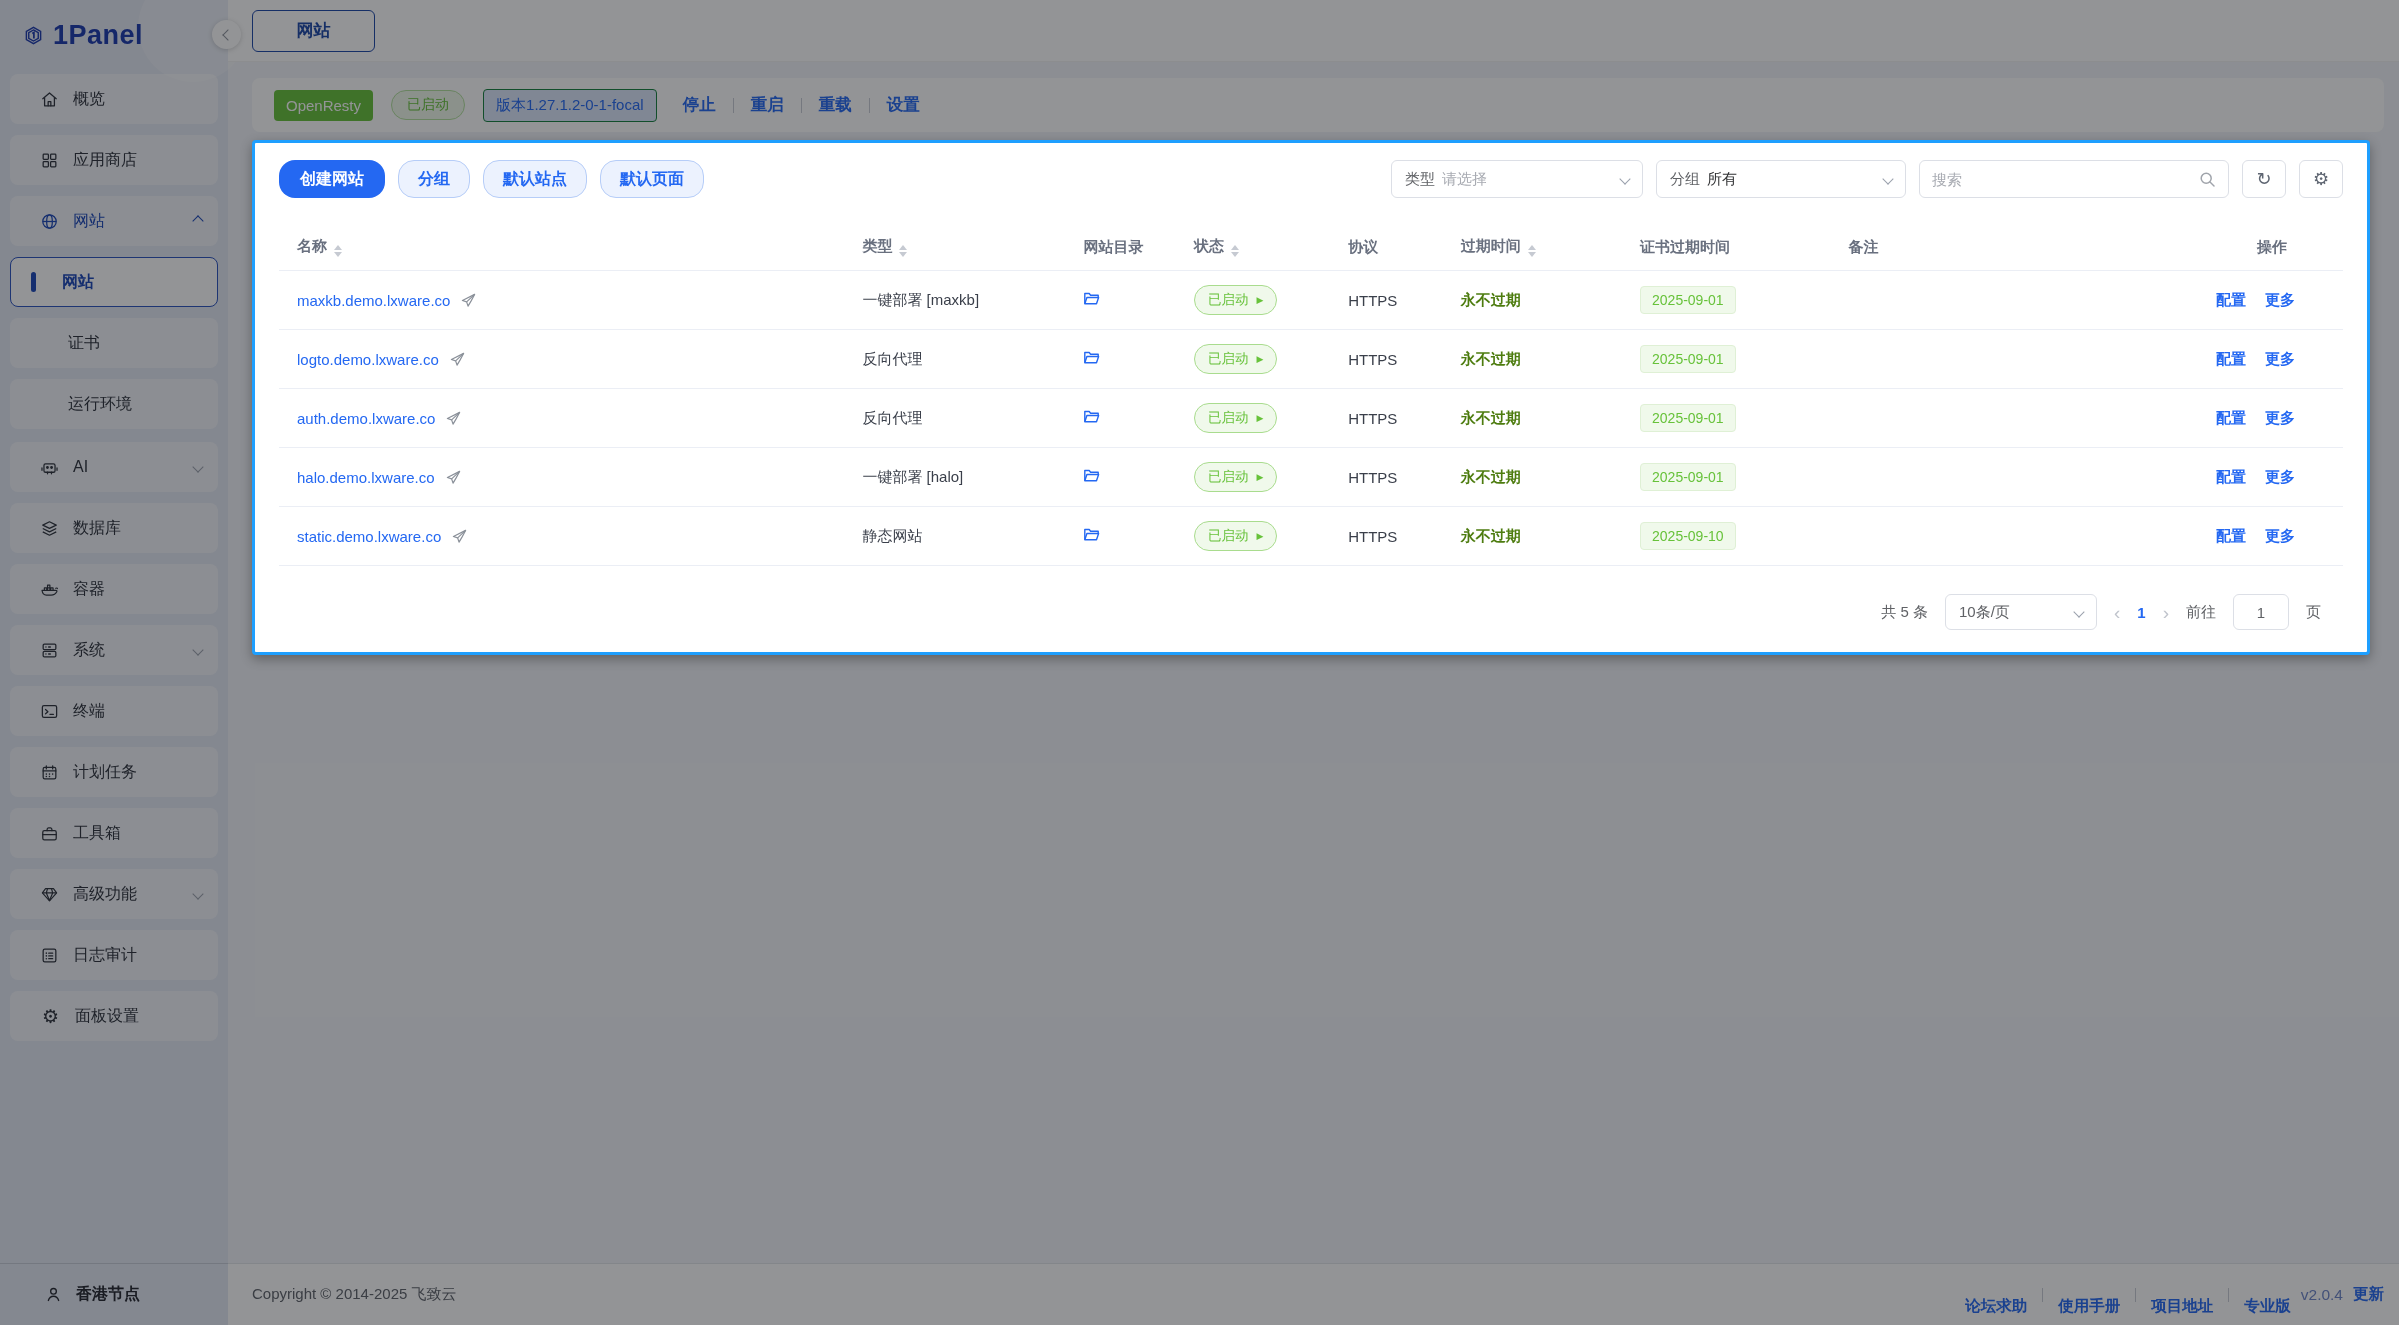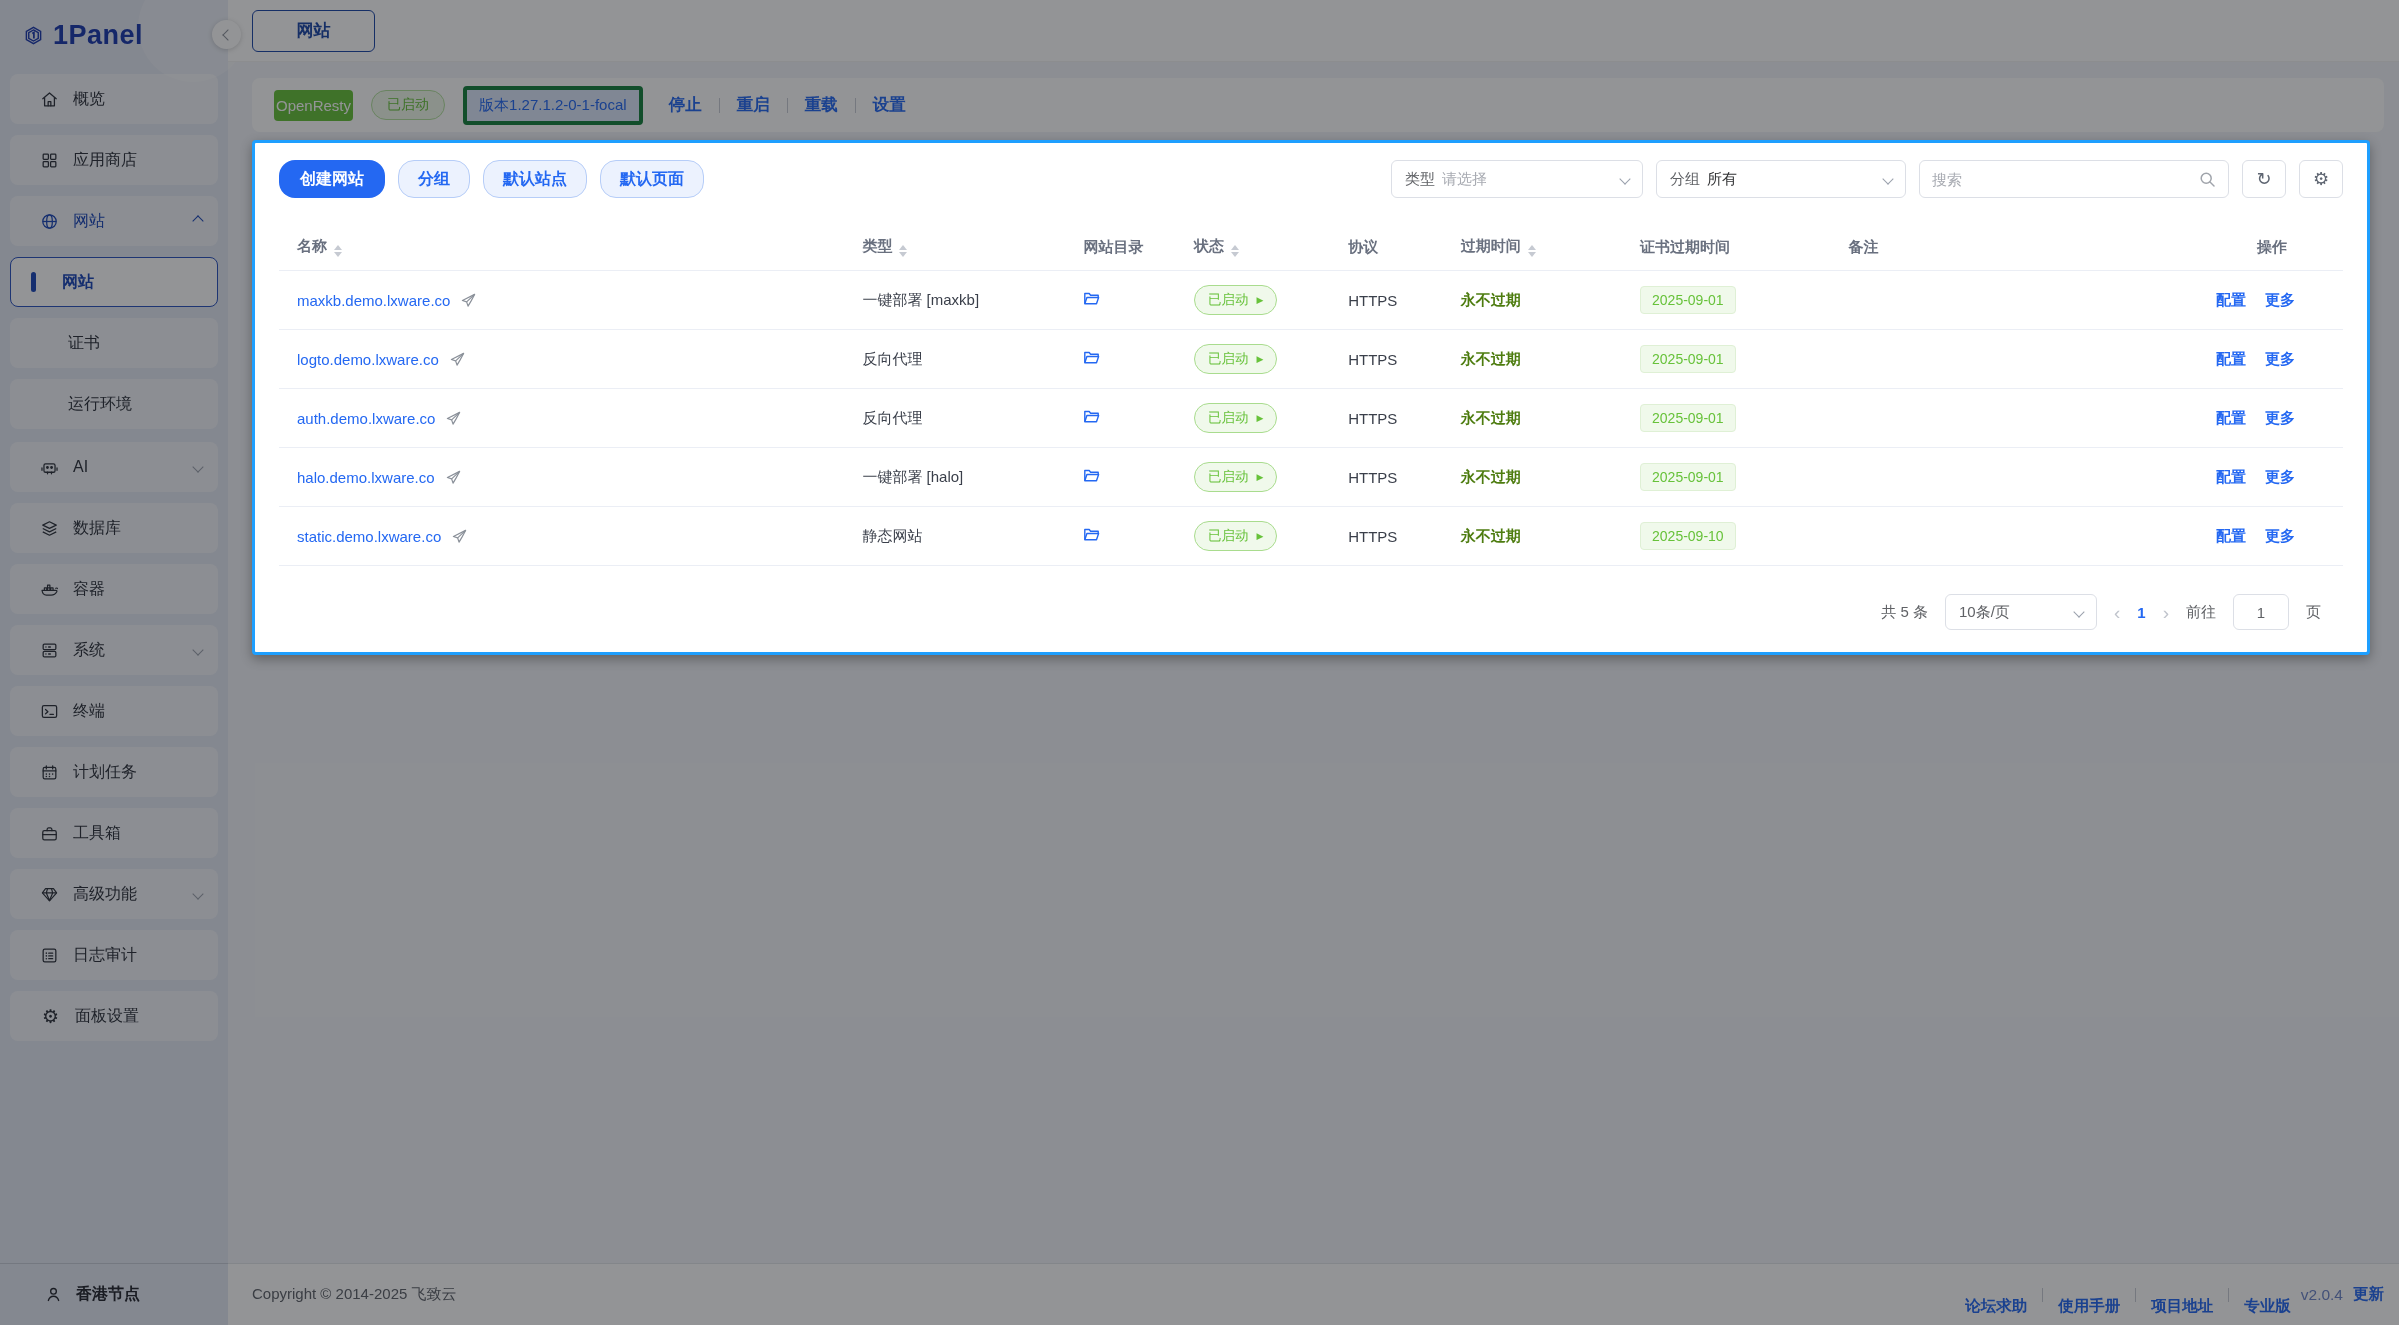--- a/index.html
+++ b/index.html
@@ -44,24 +44,24 @@
 
   
   .main { flex:1; display:flex; flex-direction:column; position:relative; }
   .tabbar { height:62px; background:#fff; display:flex; align-items:center;
       padding-left:24px; border-bottom:1px solid rgba(0,0,0,.05); }
   .tab-chip { width:123px; height:42px; border:1.5px solid #1c47a8; border-radius:6px;
       color:#1c47a8; font-weight:bold; font-size:17px; display:flex; align-items:center;
       justify-content:center; cursor:pointer; }
   .service-card { margin:16px 15px 0 24px; height:54px; background:#fff; border-radius:8px;
       display:flex; align-items:center; padding:0 22px; gap:18px; }
-  .badge-solid { background:#67c23a; color:#fff; border-radius:4px; padding:7px 2px; font-size:15px; }
+  .badge-solid { background:#67c23a; color:#fff; border-radius:4px; padding:7px 12px; font-size:15px; }
   .badge-status { background:#f0f9eb; border:1px solid #b3e19d; color:#67c23a;
       border-radius:999px; padding:5px 15px; font-size:14px; }
-  .badge-version { background:#dde8fb; border:4px solid #15803d; color:#2468f2;
+  .badge-version { background:#dde8fb; border:1px solid #15803d; color:#2468f2;
       border-radius:4px; padding:6px 12px; font-size:15px; }
   .svc-actions { display:flex; align-items:center; margin-left:8px; }
   .svc-link { color:#2468f2; font-weight:bold; font-size:16.5px; cursor:pointer; }
   .svc-sep { width:1px; height:15px; background:#c9cdd5; margin:0 17px; }
 
   
   .highlight-panel { margin:8px 29px 0 24px; background:#fff; border:3px solid #1e9fff;
       border-radius:4px; position:relative; z-index:60; padding:17px 24px 10px;
       box-shadow:0 4px 12px rgba(0,0,0,.32); }
   .toolbar { display:flex; align-items:center; gap:13px; }

